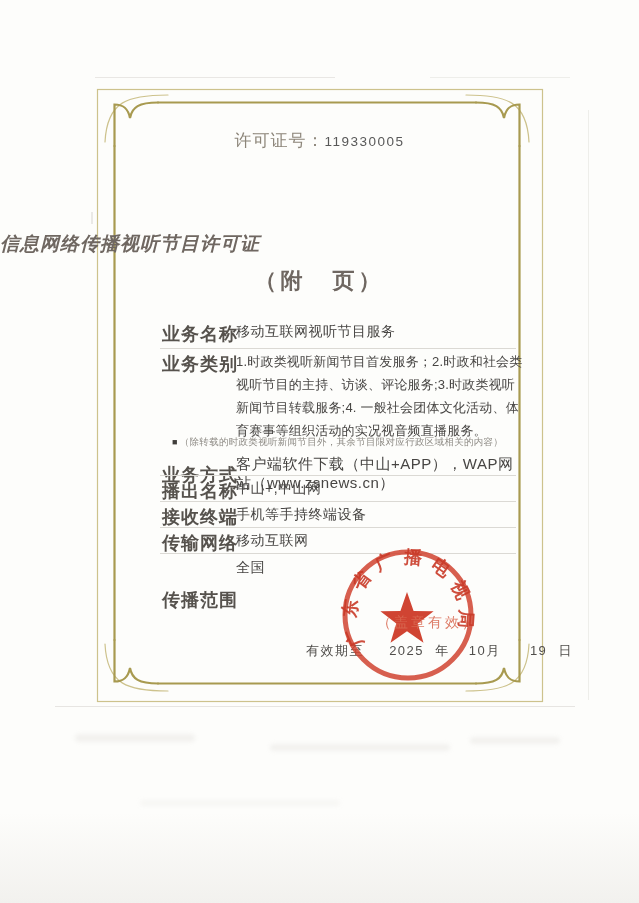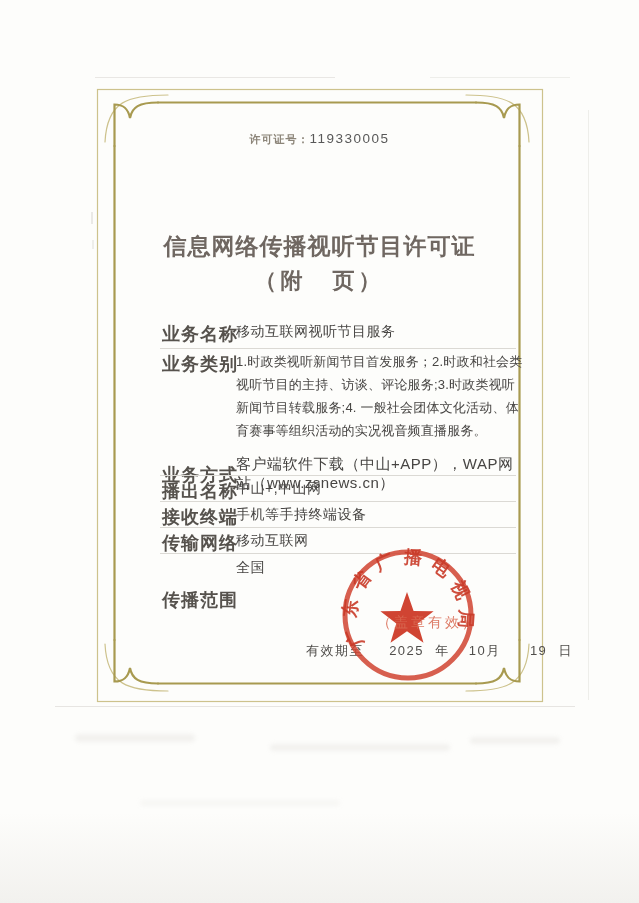--- a/index.html
+++ b/index.html
@@ -9,25 +9,25 @@
     font-family:"Liberation Sans",sans-serif;
   }
   .abs{position:absolute;}
   svg{position:absolute;left:0;top:0;pointer-events:none;}
 
   
   .fmain{fill:none;stroke:#a89a50;stroke-width:2.2;stroke-linecap:round;}
   .fthin{fill:none;stroke:#cdc28c;stroke-width:1.2;stroke-linecap:round;}
 
   .license-line{top:129px;left:0;width:100%;text-align:center;}
-  .license-label{font-family:"Liberation Serif",serif;font-size:11px;color:#8c8579;letter-spacing:1px;font-weight:bold;}
+  .license-label{font-family:"Liberation Serif",serif;font-size:17px;color:#8c8579;letter-spacing:1px;}
   .license-number{font-size:13.5px;color:#585858;letter-spacing:1.5px;}
 
-  .title{top:231px;left:0;width:100%;text-align:center;font-size:23px;font-weight:700;
-         color:#6f6761;letter-spacing:1px;}
+  .title{top:231px;left:0;width:100%;text-align:left;font-size:19px;font-weight:700;
+         color:#6f6761;letter-spacing:1px;font-style:italic;}
   .subtitle{top:266px;left:0;width:100%;text-align:center;font-size:22px;font-weight:700;
          color:#6f6761;letter-spacing:4px;}
 
   .row .lbl{position:absolute;left:162px;font-size:18px;font-weight:700;color:#56524d;letter-spacing:1px;white-space:nowrap;}
   .row .val{position:absolute;left:236px;width:292px;font-size:14px;color:#474543;letter-spacing:0.5px;}
   .row .val.para{font-size:13px;line-height:23px;letter-spacing:0.2px;}
   .row .val.small{font-size:15px;}
 
   .hr{position:absolute;left:160px;width:356px;height:1px;background:#dbd9d4;}
 
@@ -93,20 +93,23 @@
     <span class="lbl" style="top:322px;">业务名称</span>
     <span class="val" style="top:323px;">移动互联网视听节目服务</span>
   </div>
   <div class="hr" style="top:348px;"></div>
 
   <div class="row">
     <span class="lbl" style="top:352px;">业务类别</span>
     <span class="val para" style="top:350px;">1.时政类视听新闻节目首发服务；2.时政和社会类视听节目的主持、访谈、评论服务;3.时政类视听新闻节目转载服务;4. 一般社会团体文化活动、体育赛事等组织活动的实况视音频直播服务。</span>
   </div>
 
+  <div class="abs note">
+    <span class="bullet">■</span><span>（除转载的时政类视听新闻节目外，其余节目限对应行政区域相关的内容）</span>
+  </div>
 
   <div class="row">
     <span class="lbl" style="top:463px;">业务方式</span>
     <span class="val small" style="top:455px;">客户端软件下载（中山+APP），WAP网站（www.zsnews.cn）</span>
   </div>
   <div class="hr" style="top:475px;"></div>
 
   <div class="row">
     <span class="lbl" style="top:479px;">播出名称</span>
     <span class="val" style="top:480px;">中山+,中山网</span>

